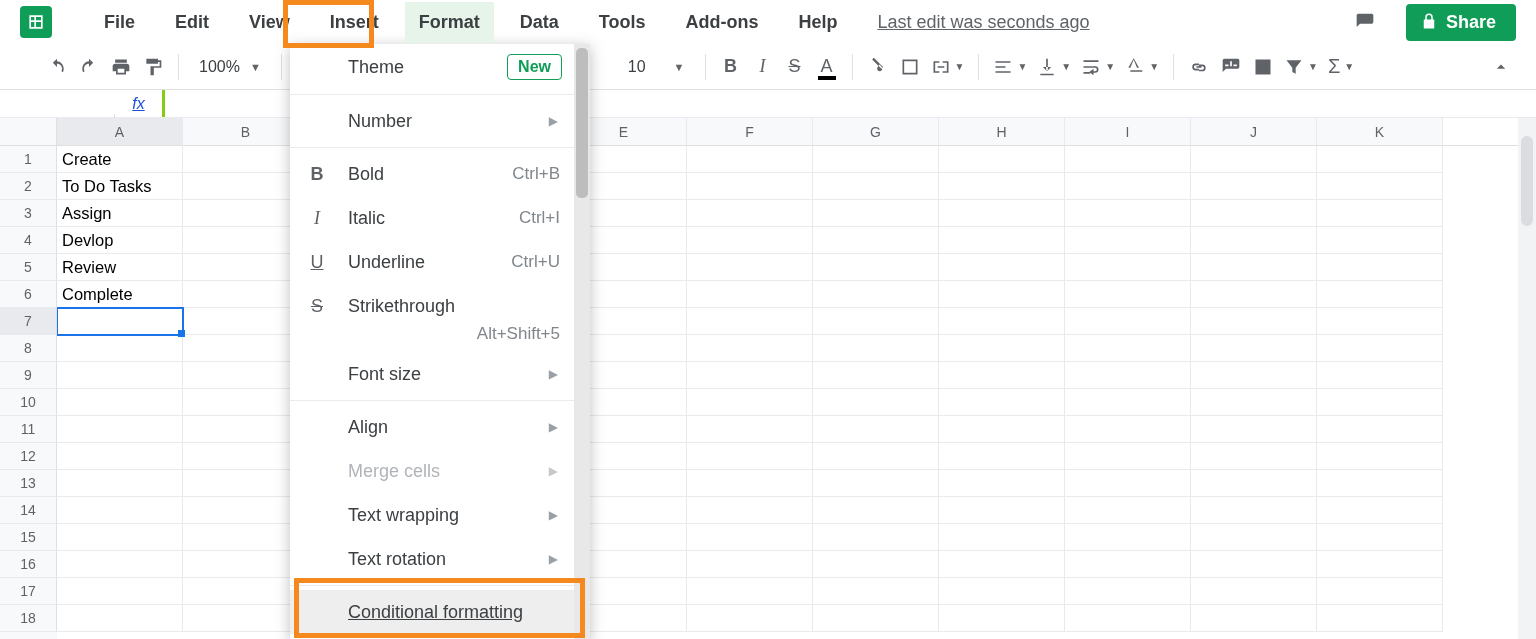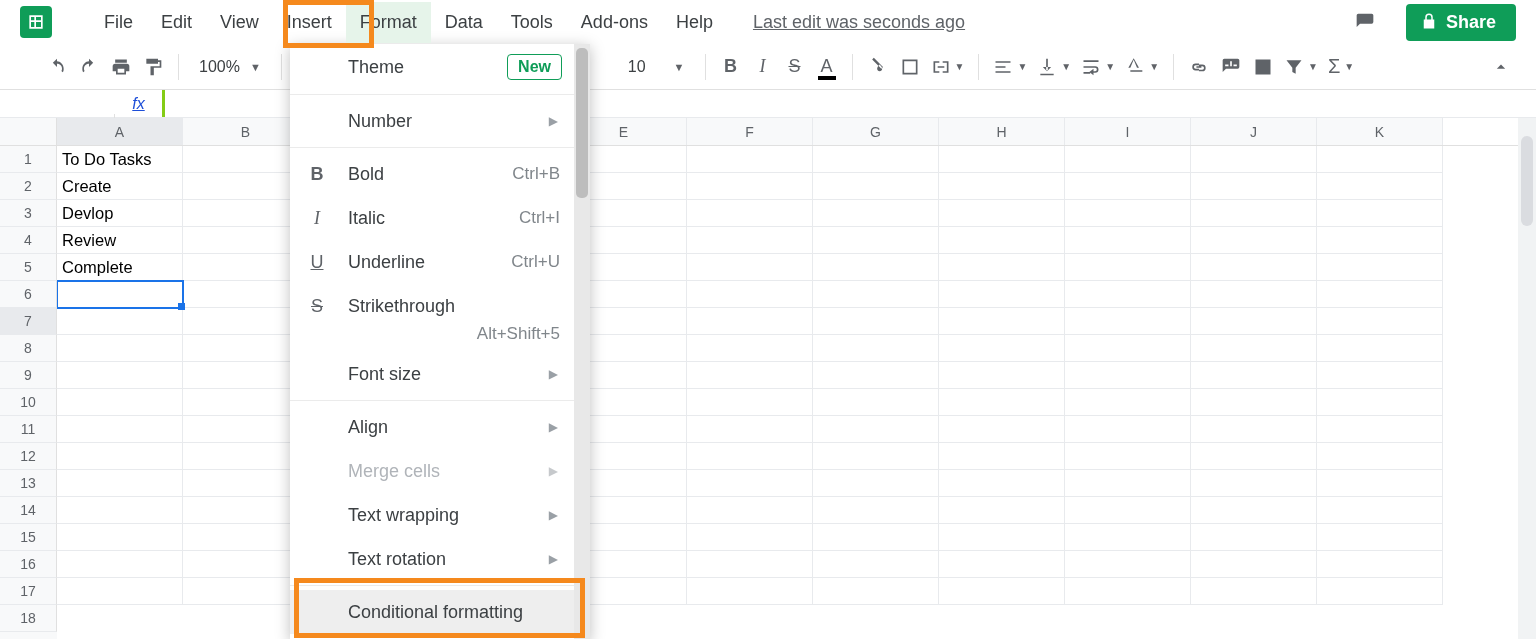--- a/index.html
+++ b/index.html
@@ -23,21 +23,21 @@
     padding-left: 20px;
     gap: 0;
   }
   .app-icon {
     width: 32px; height: 32px; background: #0f9d58; border-radius: 4px;
     display: flex; align-items: center; justify-content: center;
     color: #fff; font-weight: bold;
     margin-right: 38px;
   }
   .app-icon svg { fill: #fff; }
-  .menu-items { display: flex; align-items: flex-end; gap: 0; }
+  .menu-items { display: flex; align-items: flex-end; gap: 12px; font-weight: bold; }
   .menu-item {
     padding: 10px 14px;
     font-size: 18px;
     color: #3c4043;
     cursor: default;
   }
   .menu-item.active {
     background: #e6f4ea;
     position: relative;
     z-index: 60;
@@ -227,21 +227,21 @@
   .fm-item.disabled { color: #b0b4b9; }
   .fm-item.disabled .sub { color: #c6c9cc; }
   .fm-sep {
     height: 1px; background: #ebebeb; margin: 4px 0;
   }
   .fm-shortcut-row {
     text-align: right; padding: 0 30px 8px 0;
     color: #80868b; font-size: 17px;
     margin-top: -4px;
   }
-  .fm-item.hover { background: #eeeeee; }
+  .fm-item.hover { background: #eeeeee; text-decoration: underline; }
 
   #cond-box {
     left: 294px; top: 578px;
     width: 291px; height: 60px;
   }
 </style>
 </head>
 <body>
 
 <div class="top-area">
@@ -448,34 +448,47 @@
           <div class="colhdr">E</div>
           <div class="colhdr">F</div>
           <div class="colhdr">G</div>
           <div class="colhdr">H</div>
           <div class="colhdr">I</div>
           <div class="colhdr">J</div>
           <div class="colhdr">K</div>
         </div>
       <div class="grid-rows" id="gridrows">
           <div class="grid-row">
+            <div class="cell">Create</div>
+            <div class="cell"></div>
+            <div class="cell"></div>
+            <div class="cell"></div>
+            <div class="cell"></div>
+            <div class="cell"></div>
+            <div class="cell"></div>
+            <div class="cell"></div>
+            <div class="cell"></div>
+            <div class="cell"></div>
+            <div class="cell"></div>
+          </div>
+          <div class="grid-row">
             <div class="cell">To Do Tasks</div>
             <div class="cell"></div>
             <div class="cell"></div>
             <div class="cell"></div>
             <div class="cell"></div>
             <div class="cell"></div>
             <div class="cell"></div>
             <div class="cell"></div>
             <div class="cell"></div>
             <div class="cell"></div>
             <div class="cell"></div>
           </div>
           <div class="grid-row">
-            <div class="cell">Create</div>
+            <div class="cell">Assign</div>
             <div class="cell"></div>
             <div class="cell"></div>
             <div class="cell"></div>
             <div class="cell"></div>
             <div class="cell"></div>
             <div class="cell"></div>
             <div class="cell"></div>
             <div class="cell"></div>
             <div class="cell"></div>
             <div class="cell"></div>

